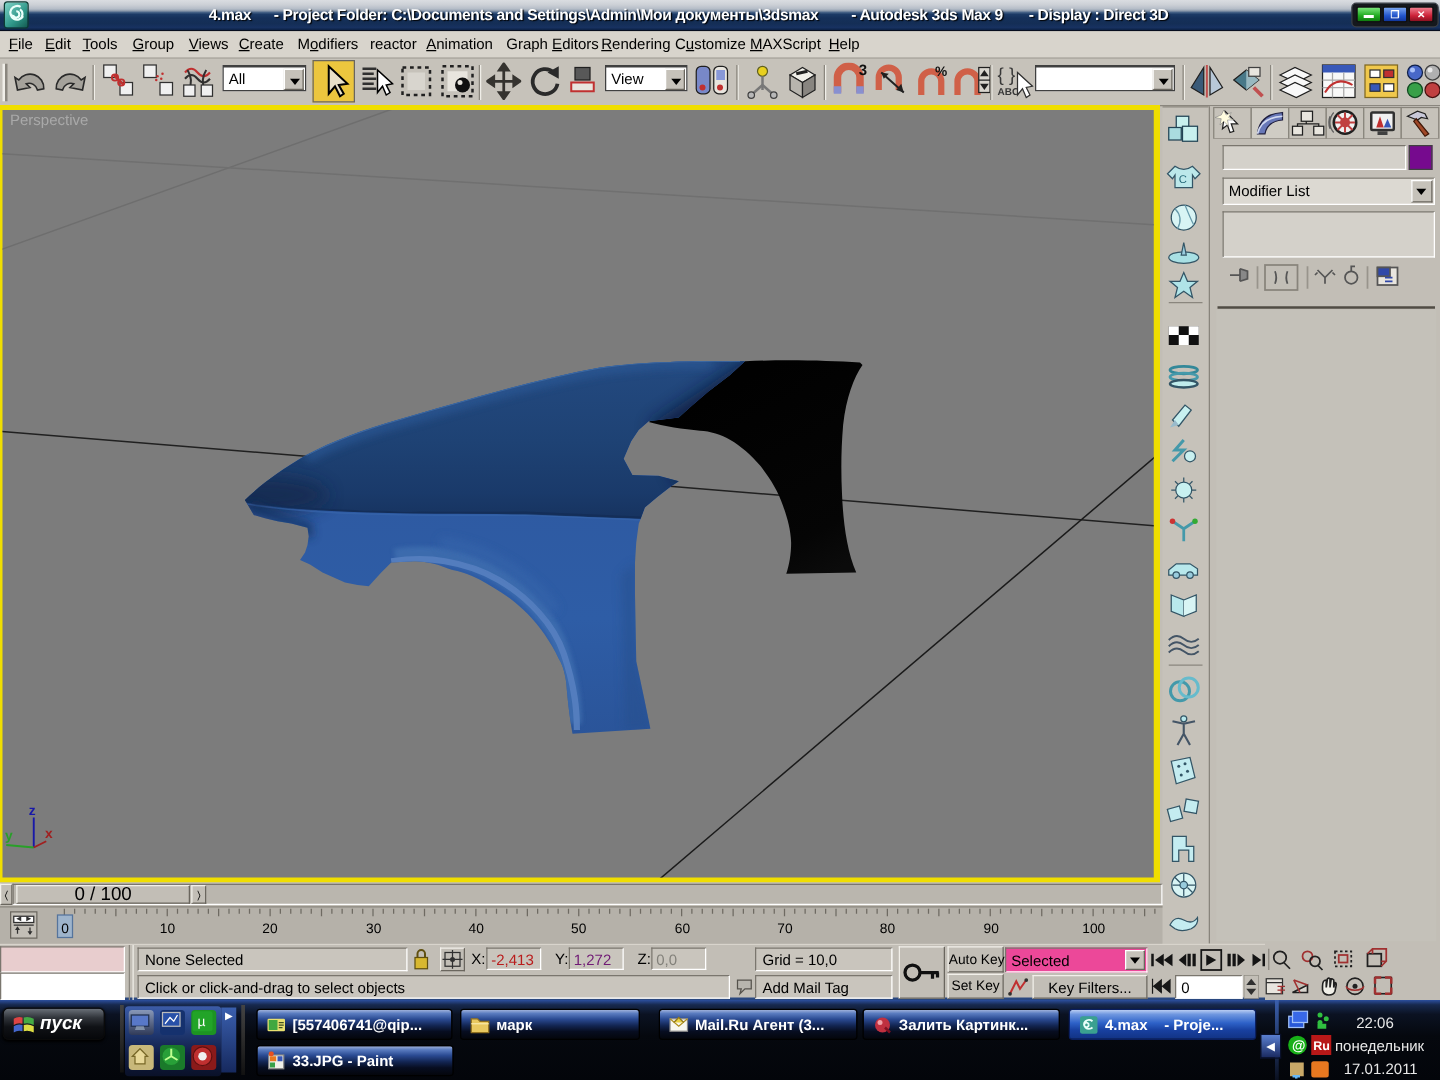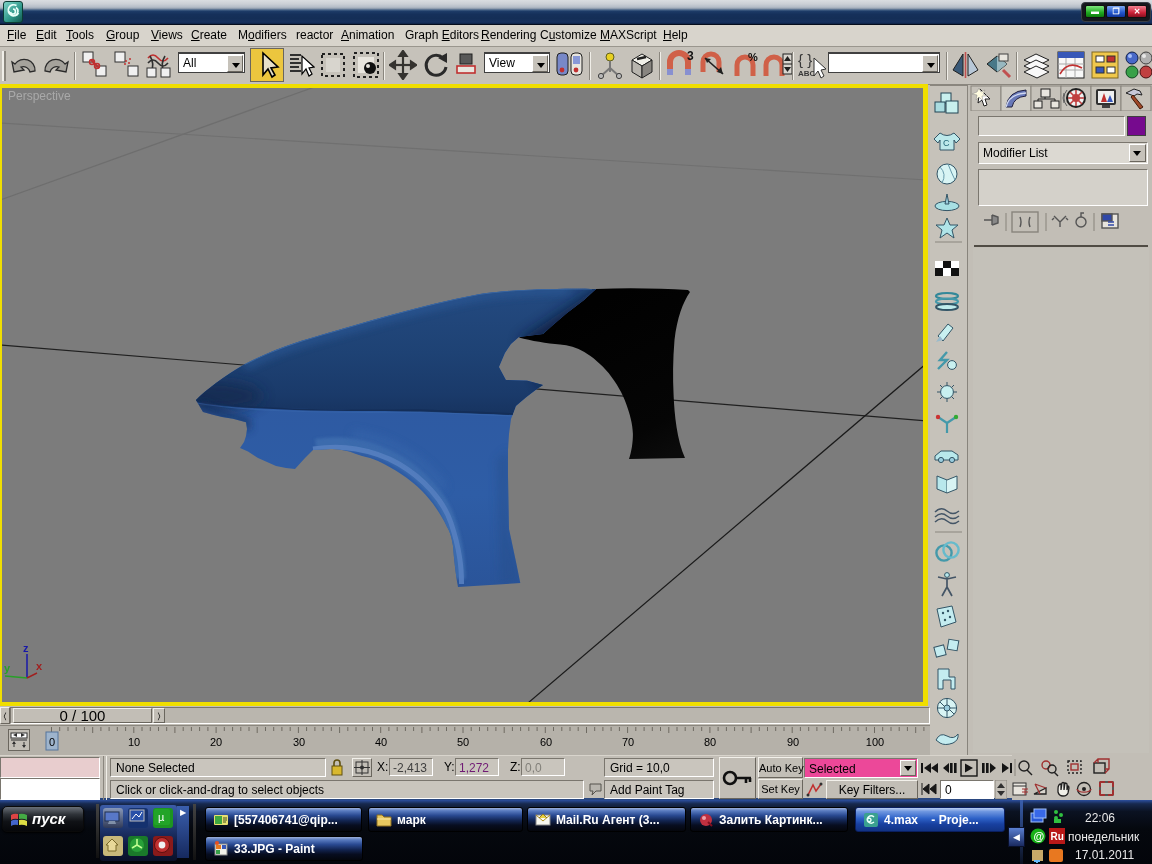--- a/index.html
+++ b/index.html
@@ -55,20 +55,26 @@
 </style>
 </head>
 <body>
 <div id="root">
   <div class="abs" id="titlebar"></div>
   <div class="abs" id="maxlogo">
       <svg width="18" height="20" viewBox="0 0 18 20" style="position:absolute;left:0;top:0">
         <path d="M12.5,3.5 A5.5,5.5 0 1 0 14.5,11 M5,9 A4.5,4.5 0 1 0 12,5.5 M9,7 A2.5,2.5 0 1 1 6.5,10" fill="none" stroke="#eafffa" stroke-width="1.7"></path>
       </svg>
     </div>
+  <div class="abs" id="titletext">
+    <span style="position:absolute;left:167px">4.max</span>
+    <span style="position:absolute;left:219px">- Project Folder: C:\Documents and Settings\Admin\Мои документы\3dsmax</span>
+    <span style="position:absolute;left:681px">- Autodesk 3ds Max 9</span>
+    <span style="position:absolute;left:823px">- Display : Direct 3D</span>
+  </div>
   <div class="abs" style="left:1081px;top:2px;width:70px;height:20px;background:#15181d;border-radius:4px;border:1px solid #3a3f46"></div>
   <div class="abs winbtn" id="btnmin">
       <span>▬</span>
     </div>
   <div class="abs winbtn" id="btnmax">
       <span>❐</span>
     </div>
   <div class="abs winbtn" id="btncls">
       <span>✕</span>
     </div>
@@ -747,21 +753,21 @@
         <rect x="2" y="7" width="10" height="9" fill="#d8b830" stroke="#605010"></rect>
         <path d="M4,7 L4,4 A3,3 0 0 1 10,4 L10,7" fill="none" stroke="#605010" stroke-width="1.6"></path>
       </svg>
     <div class="raised" style="left:352px;top:2px;width:20px;height:19px"><svg width="18" height="17" viewBox="0 0 18 17">
           <rect x="3" y="3" width="12" height="11" fill="none" stroke="#303030"></rect>
           <circle cx="9" cy="8.5" r="2" fill="#303030"></circle>
           <path d="M9,1 L9,16 M1,8.5 L17,8.5" stroke="#303030"></path>
         </svg></div>
     <span style="position:absolute;left:377px;top:4px;font-size:12px">X:</span>
     <div class="sunken" style="left:389px;top:2px;width:44px;height:18px">
-        <span style="position:absolute;left:3px;top:2px;color:#404040">-2,413</span>
+        <span style="position:absolute;left:3px;top:2px;color:#b91c1c">-2,413</span>
       </div>
     <span style="position:absolute;left:444px;top:4px;font-size:12px">Y:</span>
     <div class="sunken" style="left:455px;top:2px;width:44px;height:18px">
         <span style="position:absolute;left:3px;top:2px;color:#701a75">1,272</span>
       </div>
     <span style="position:absolute;left:510px;top:4px;font-size:12px">Z:</span>
     <div class="sunken" style="left:521px;top:2px;width:44px;height:18px">
         <span style="position:absolute;left:3px;top:2px;color:#82807a">0,0</span>
       </div>
     <div class="sunken" style="left:604px;top:2px;width:110px;height:19px">
@@ -818,21 +824,21 @@
       </g>
     </svg>
 
     <div class="sunken" style="left:110px;top:24px;width:474px;height:19px">
         <span style="position:absolute;left:5px;top:2px">Click or click-and-drag to select objects</span>
       </div>
     <svg style="position:absolute;left:588px;top:26px" width="15" height="15" viewBox="0 0 15 15">
         <path d="M2,2 L13,2 L13,9 L8,9 L4,13 L5,9 L2,9 Z" fill="#b8b5ae" stroke="#55524c"></path>
       </svg>
     <div class="sunken" style="left:604px;top:24px;width:110px;height:19px">
-        <span style="position:absolute;left:5px;top:2px">Add Paint Tag</span>
+        <span style="position:absolute;left:5px;top:2px">Add Mail Tag</span>
       </div>
     <div class="raised" style="left:758px;top:23px;width:45px;height:20px;font-size:11px;line-height:19px;white-space:nowrap">Set Key</div>
     <svg style="position:absolute;left:806px;top:25px" width="18" height="17" viewBox="0 0 18 17">
         <path d="M2,14 L7,4 L10,10 L15,3" fill="none" stroke="#c03030" stroke-width="1.6"></path>
         <circle cx="2" cy="14" r="1.5" fill="#303030"></circle>
         <circle cx="15" cy="3" r="1.5" fill="#303030"></circle>
       </svg>
     <div class="raised" style="left:826px;top:24px;width:92px;height:19px;font-size:12px;line-height:18px">Key Filters...</div>
     <svg style="position:absolute;left:921px;top:26px" width="16" height="14" viewBox="0 0 16 14">
         <g fill="#181818" stroke="#181818">
@@ -915,21 +921,21 @@
     <div style="position:absolute;left:193px;top:4px;width:3px;height:56px;background:linear-gradient(#444,#111)"></div>
 
     <div class="taskbtn" style="left:205px;top:7px;width:157px">
       <svg class="ticon" viewBox="0 0 16 16">
           <rect x="1" y="3" width="14" height="10" rx="1" fill="#e8e070"></rect>
           <rect x="2" y="4" width="7" height="8" fill="#40a840"></rect>
           <path d="M10,6 L14,6 M10,8 L14,8 M10,10 L13,10" stroke="#405020"></path>
         </svg>
       <span class="ttext">[557406741@qip...</span>
     </div>
-    <div class="taskbtn" style="left:368px;top:7px;width:155px">
+    <div class="taskbtn" style="left:368px;top:7px;width:144px">
       <svg class="ticon" viewBox="0 0 16 16">
           <path d="M1,3 L6,3 L8,5 L15,5 L15,14 L1,14 Z" fill="#e8c860" stroke="#907020"></path>
           <path d="M1,7 L15,7" stroke="#f8e8a8"></path>
         </svg>
       <span class="ttext">марк</span>
     </div>
     <div class="taskbtn" style="left:527px;top:7px;width:159px">
       <svg class="ticon" viewBox="0 0 16 16">
           <rect x="1" y="3" width="14" height="10" fill="#f8f8f0" stroke="#888"></rect>
           <path d="M1,3 L8,9 L15,3" fill="none" stroke="#b09020"></path>

